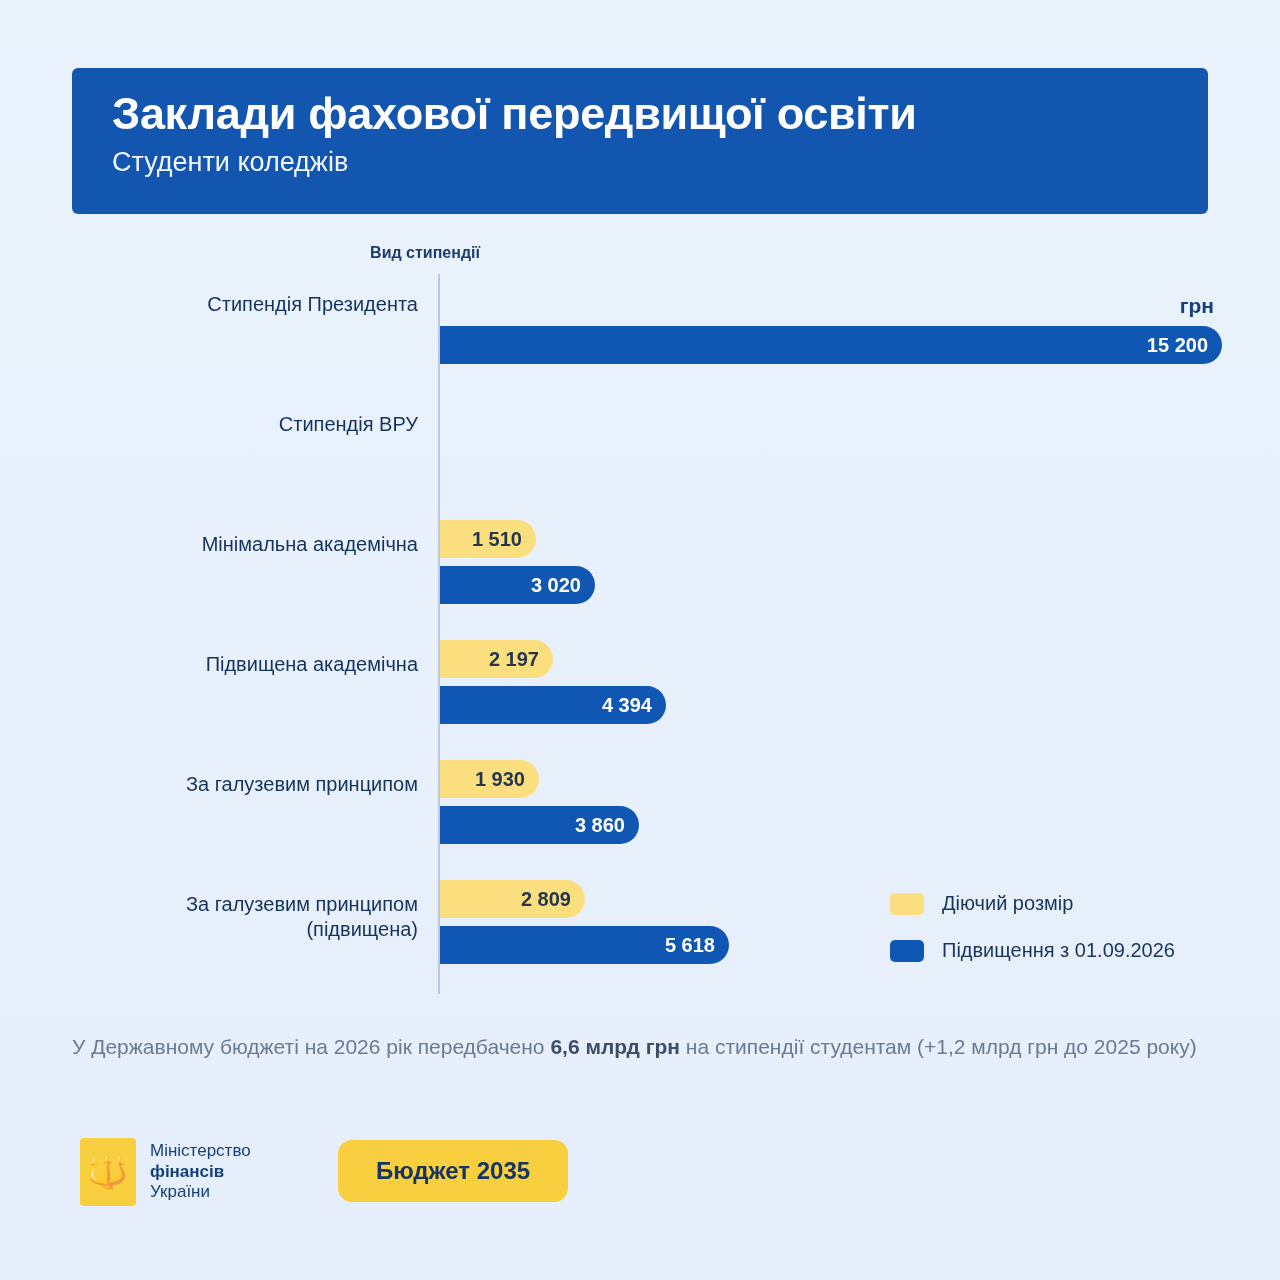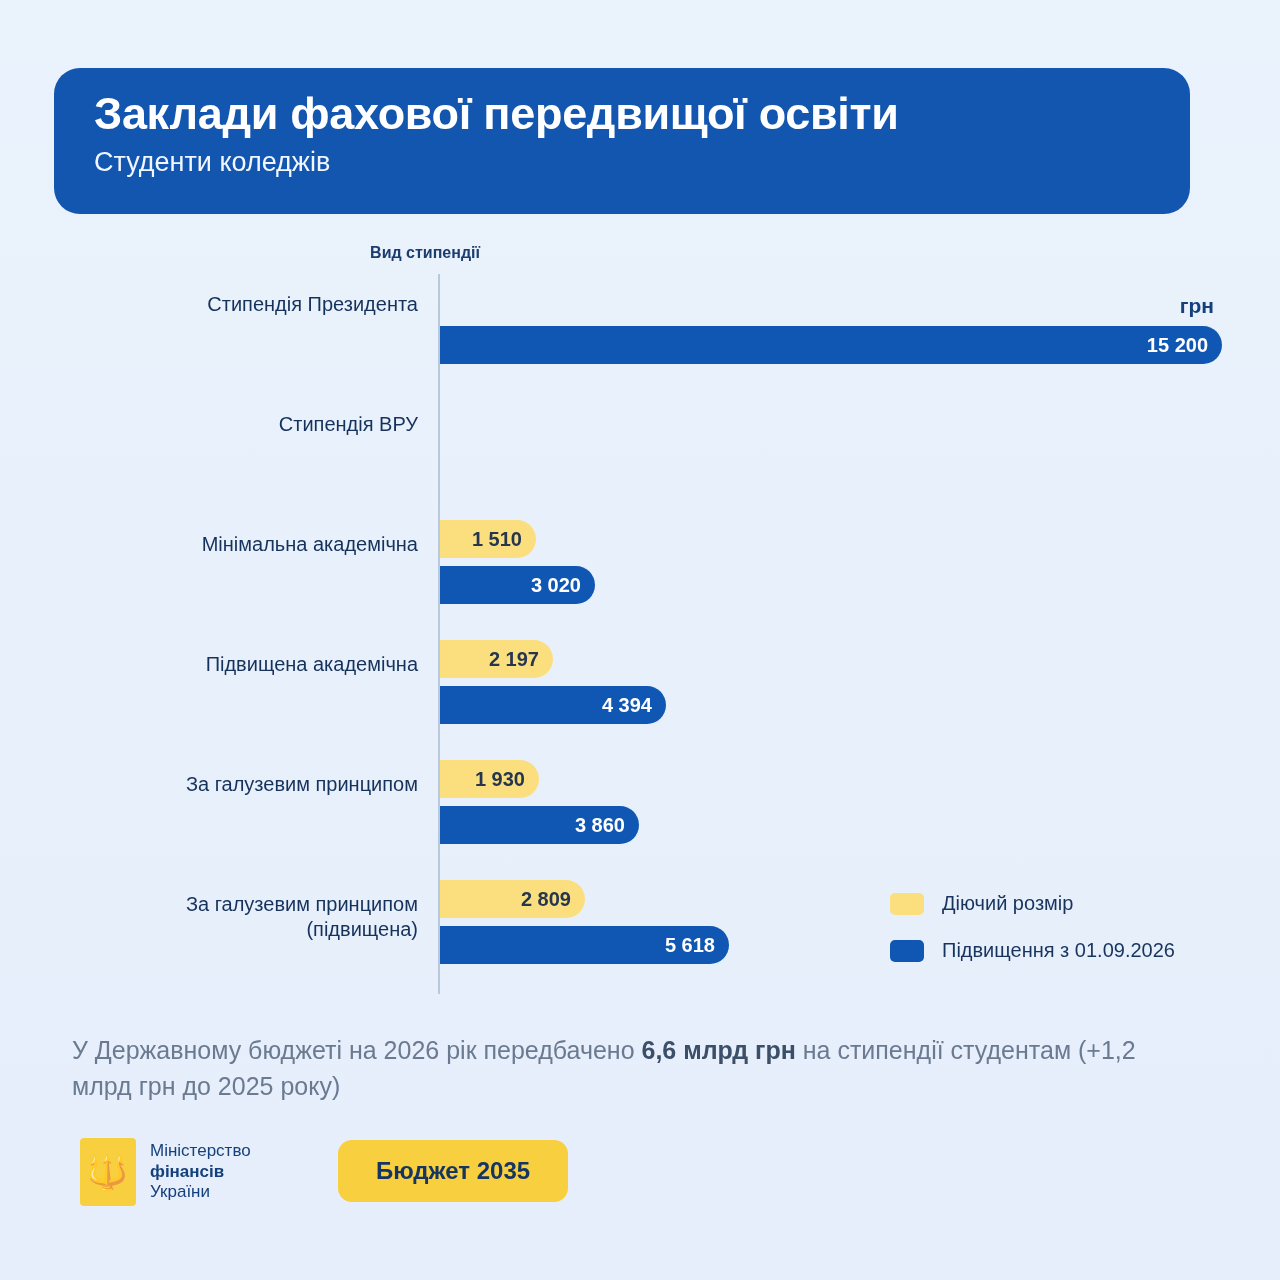--- a/index.html
+++ b/index.html
@@ -11,24 +11,24 @@
   }
   .page {
     position: relative;
     width: 1280px; height: 1280px;
     background: linear-gradient(180deg, #eaf2fc 0%, #e6eefb 100%);
   }
 
   
   .header {
     position: absolute;
-    left: 54px; top: 68px;
+    left: 72px; top: 68px;
     width: 1136px; height: 146px;
     background: #1356b0;
-    border-radius: 26px;
+    border-radius: 6px;
     padding: 22px 40px 0 40px;
     color: #ffffff;
   }
   .header h1 {
     font-size: 45px;
     font-weight: bold;
     letter-spacing: -0.3px;
     line-height: 1.08;
     white-space: nowrap;
   }
@@ -124,21 +124,21 @@
   .legend-label {
     font-size: 20px;
     color: #17345f;
   }
 
   
   .note {
     position: absolute;
     left: 72px; top: 1032px;
     width: 1130px;
-    font-size: 25px;
+    font-size: 21px;
     line-height: 1.45;
     color: #6a7a90;
   }
   .note b { color: #3c4e68; font-weight: bold; }
 
   
   .footer {
     position: absolute;
     left: 72px; top: 1130px;
     width: 1130px; height: 100px;

